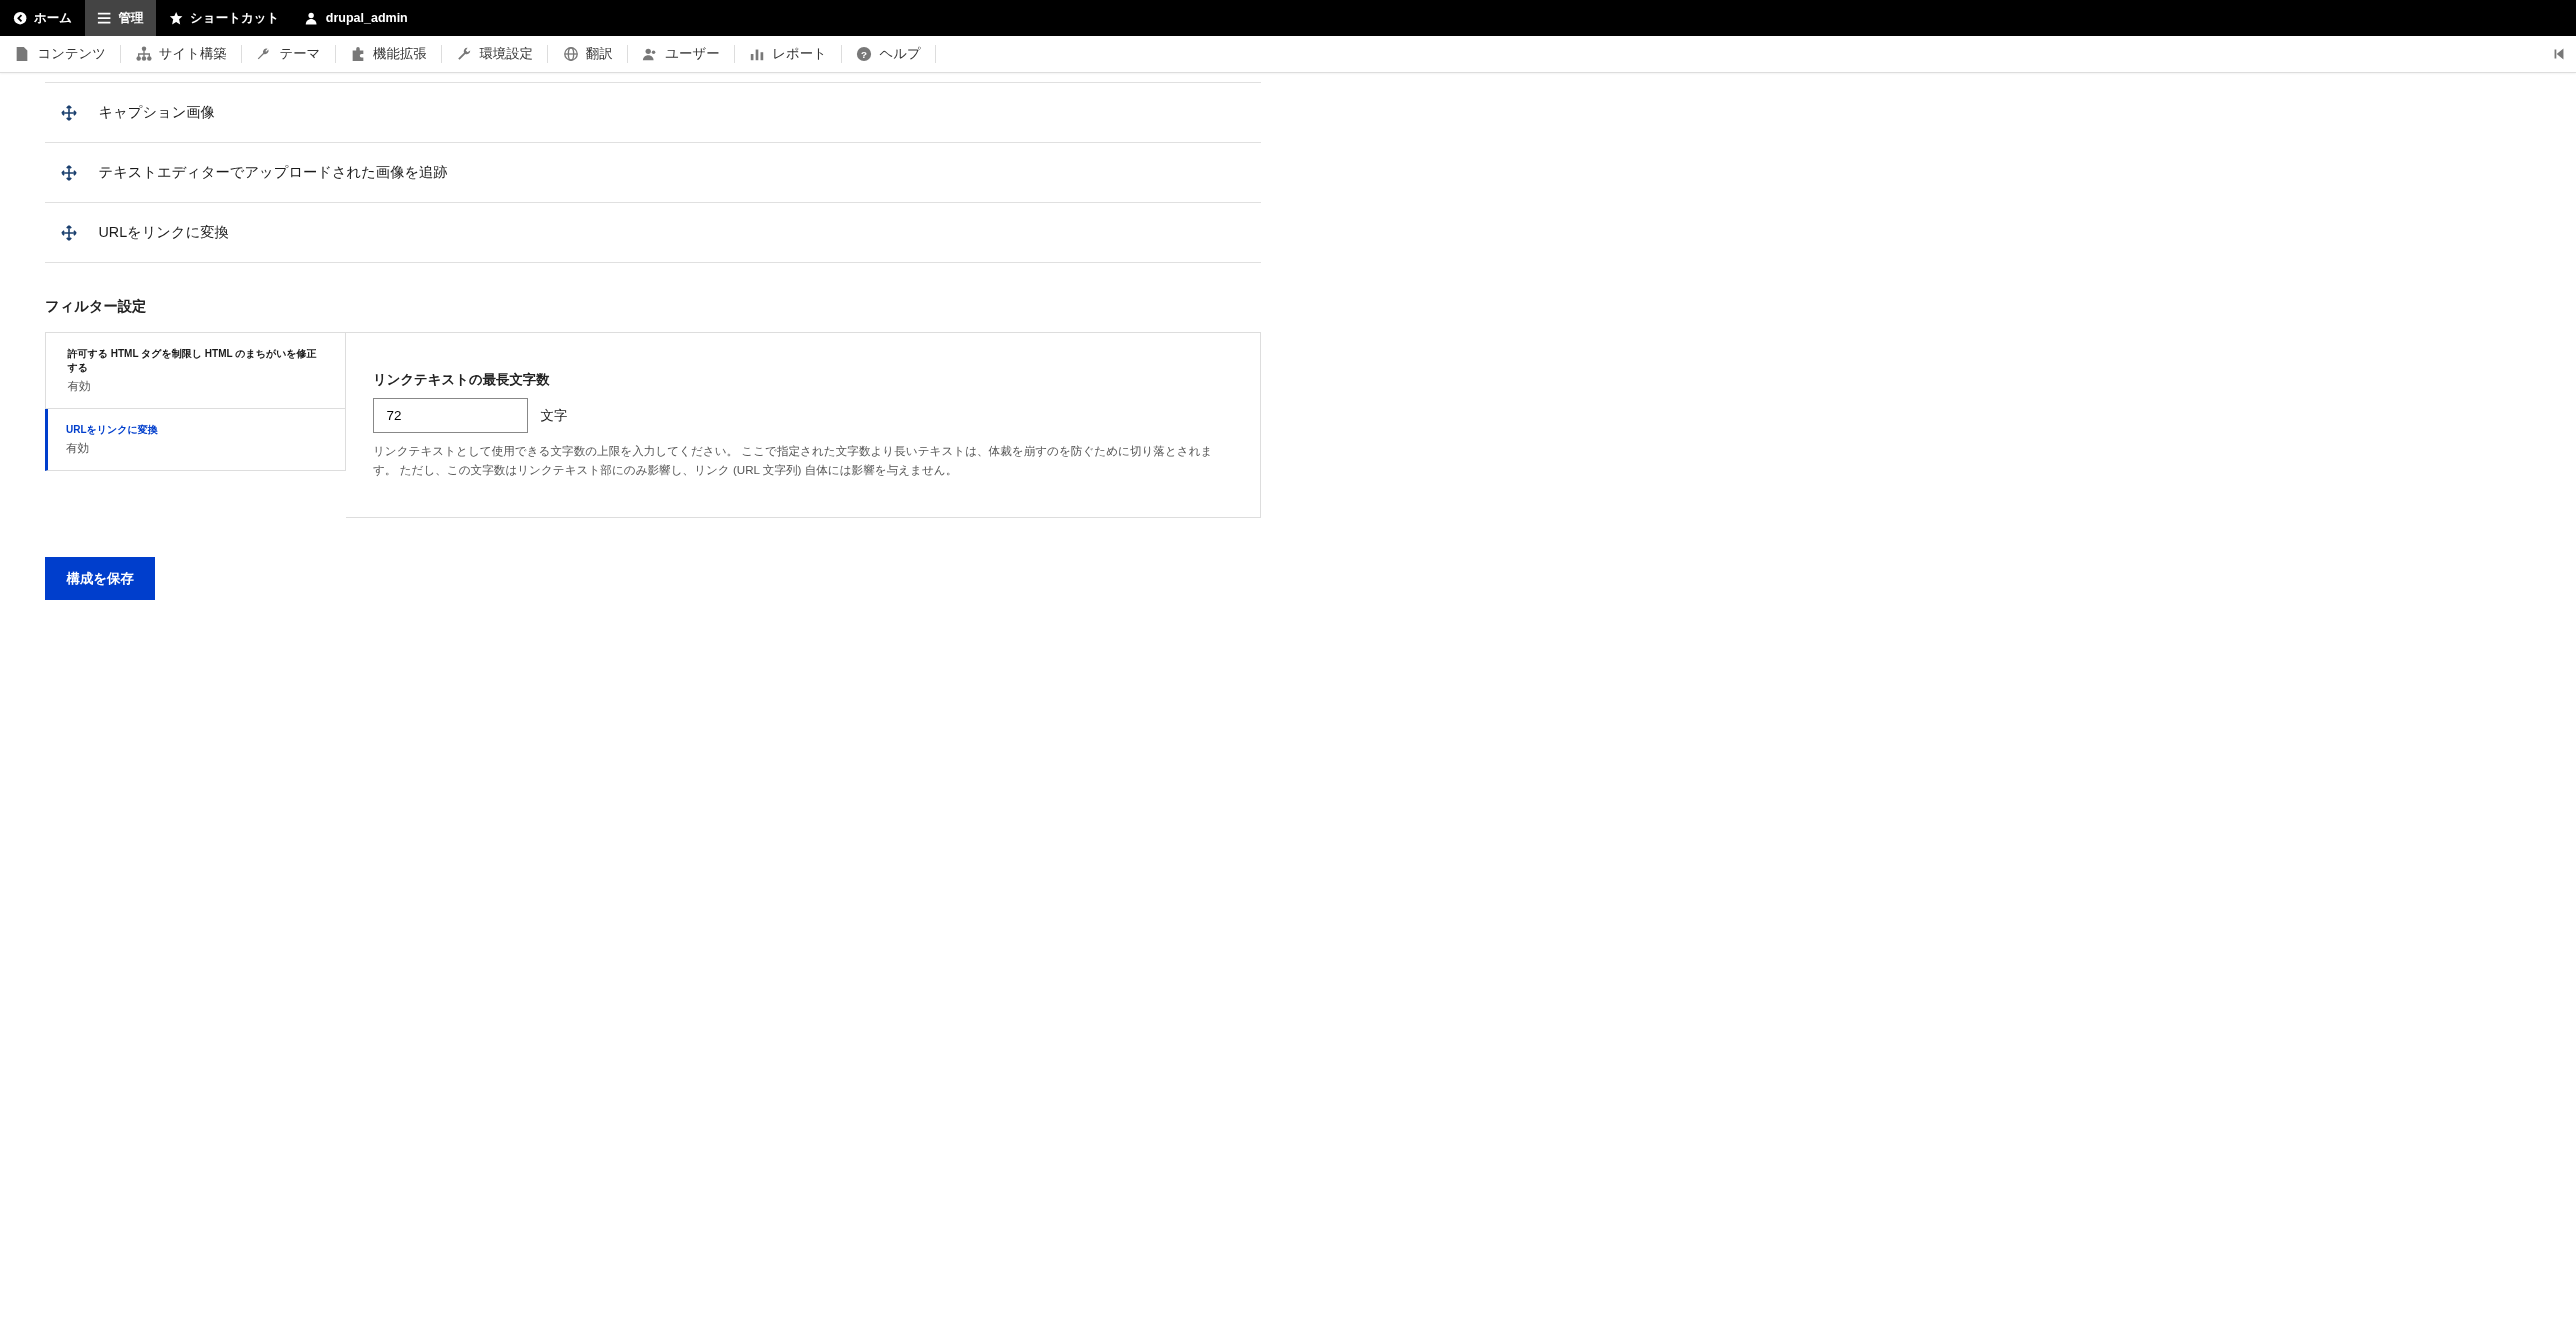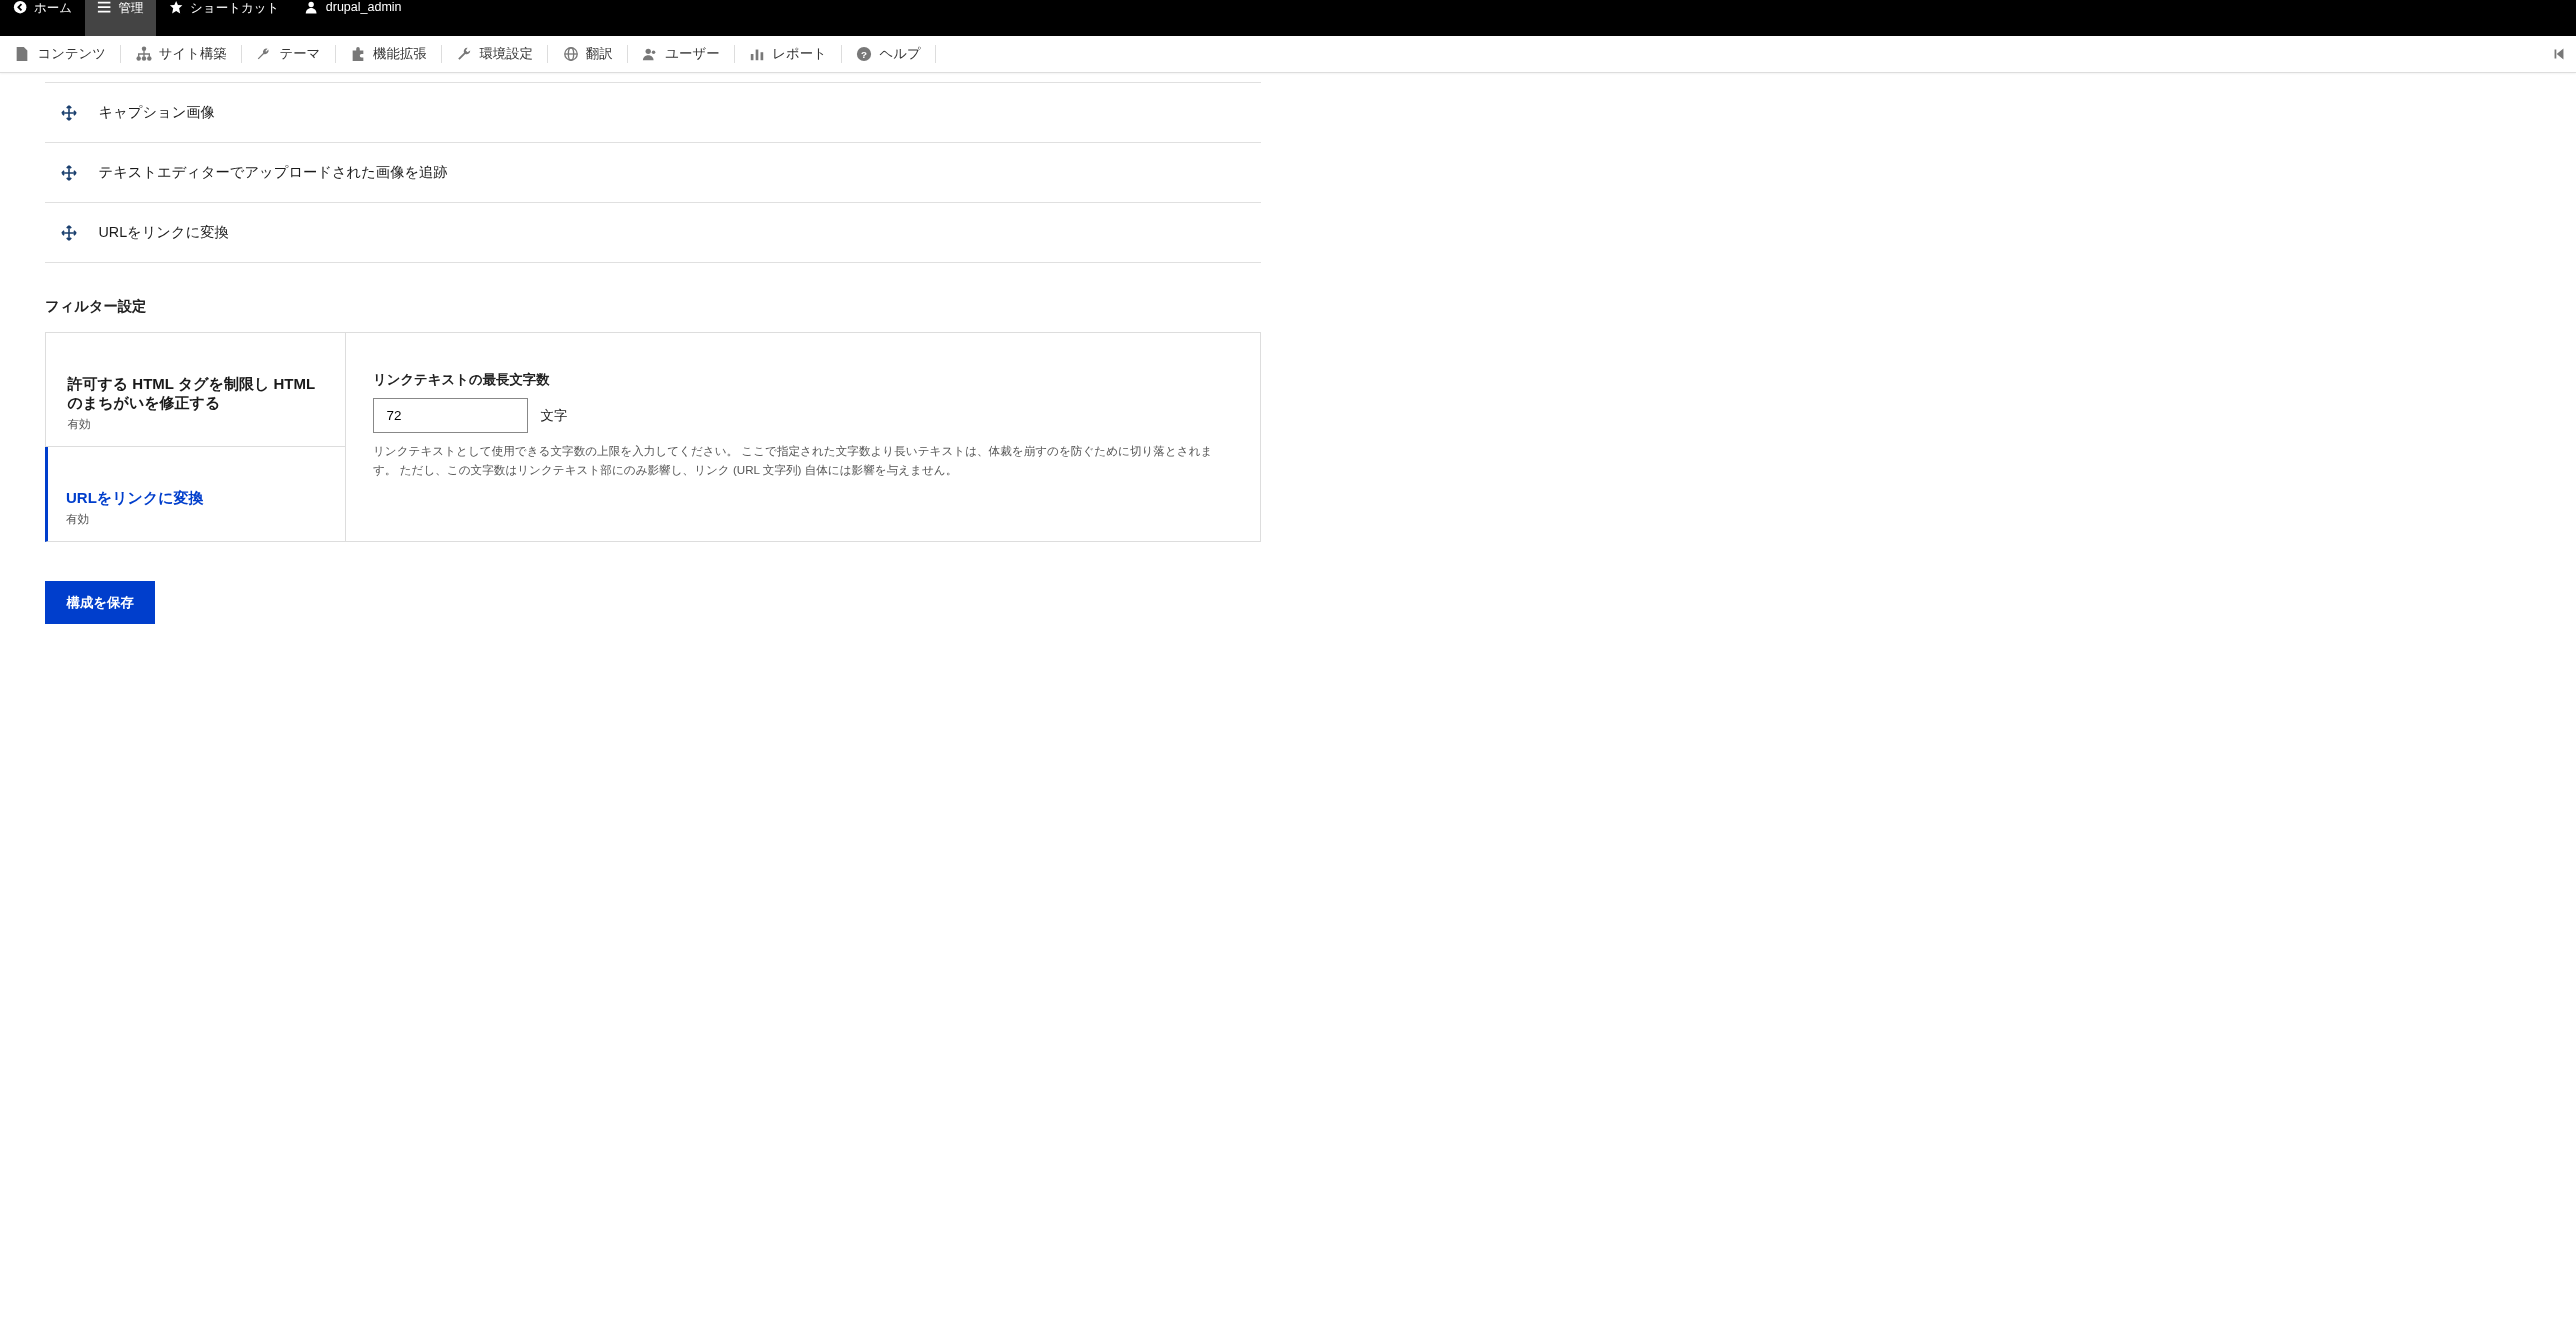--- a/index.html
+++ b/index.html
@@ -1,20 +1,20 @@
 <!DOCTYPE html>
 <html style="font-size:14.3px"><head>
   <meta charset="utf-8">
   <style>
     * { box-sizing: border-box; margin: 0; padding: 0; }
     body { font-family: -apple-system, BlinkMacSystemFont, "Segoe UI", sans-serif; font-size: 12.5px; color: #222; background: #fff; }
 
     
     .top-bar { background: #000; height: 36px; display: flex; align-items: stretch; }
-    .top-bar-item { display: flex; align-items: flex-start; padding: 0 12.5px; color: #fff; font-size: 12.5px; cursor: pointer; gap: 7.2px; }
+    .top-bar-item { display: flex; align-items: center; padding: 0 12.5px; color: #fff; font-size: 12.5px; cursor: pointer; gap: 7.2px; font-weight: bold; }
     .top-bar-item.active { background: #444; }
     .top-bar-item .icon { width: 14.3px; height: 14.3px; display: inline-flex; align-items: center; justify-content: center; }
 
     
     .admin-nav { background: #fff; border-bottom: 0.9px solid #ddd; height: 37px; display: flex; align-items: center; box-shadow: 0 0.9px 1.8px rgba(0,0,0,0.05); }
     .admin-nav-item { display: flex; align-items: center; padding: 0 14.3px; border-right: 0.9px solid #ddd; color: #333; font-size: 13.4px; gap: 7.2px; cursor: pointer; }
     .admin-nav-item .icon { width: 16px; height: 16px; fill: #888; display: inline-flex; align-items: center; justify-content: center; }
     .admin-nav-spacer { flex: 1; border-right: 0.9px solid #ddd; }
     .admin-nav-collapse { display: flex; align-items: center; padding: 0 9px; color: #888; cursor: pointer; }
 
@@ -25,21 +25,21 @@
     .filter-row { display: flex; align-items: center; padding: 20px 0; border-bottom: 0.9px solid #e0e0e0; gap: 21.5px; }
     .drag-handle { width: 16px; height: 16px; color: #1a3f6e; display: inline-flex; align-items: center; justify-content: center; margin-left: 16px; }
     .filter-label { font-size: 14.3px; color: #1a1a1a; }
 
     .section-heading { font-size: 14.3px; font-weight: bold; color: #222; margin-top: 34px; margin-bottom: 16px; }
 
     .tabs-wrap { display: flex; gap: 0; }
     .tabs-col { width: 301px; border-top: 0.9px solid #ddd; }
     .tab-item { border: 0.9px solid #ddd; border-top: none; padding: 14.3px 21.5px; cursor: pointer; background: #fff; }
     .tab-item.active { border-left: 3.6px solid #003ecc; padding-left: 18px; }
-    .tab-item .tab-title { font-size: 15px; font-weight: bold; color: #1a1a1a; margin-bottom: 3.6px; margin-top: 28px; }
+    .tab-item .tab-title { font-size: 10px; font-weight: bold; color: #1a1a1a; margin-bottom: 3.6px; }
     .tab-item.active .tab-title { color: #003ecc; }
     .tab-item .tab-status { font-size: 11.6px; color: #555; }
 
     .tab-panel { flex: 1; border: 0.9px solid #ddd; border-left: none; padding: 38px 27px; }
     .field-label { font-size: 13.4px; font-weight: bold; margin-bottom: 9px; display: block; }
     .field-row { display: flex; align-items: center; gap: 12.5px; margin-bottom: 9px; }
     .text-input { border: 0.9px solid #888; padding: 9px 12.5px; font-size: 13.4px; width: 155px; }
     .suffix { font-size: 13.4px; }
     .desc { font-size: 11.6px; color: #555; line-height: 1.6; }
 

